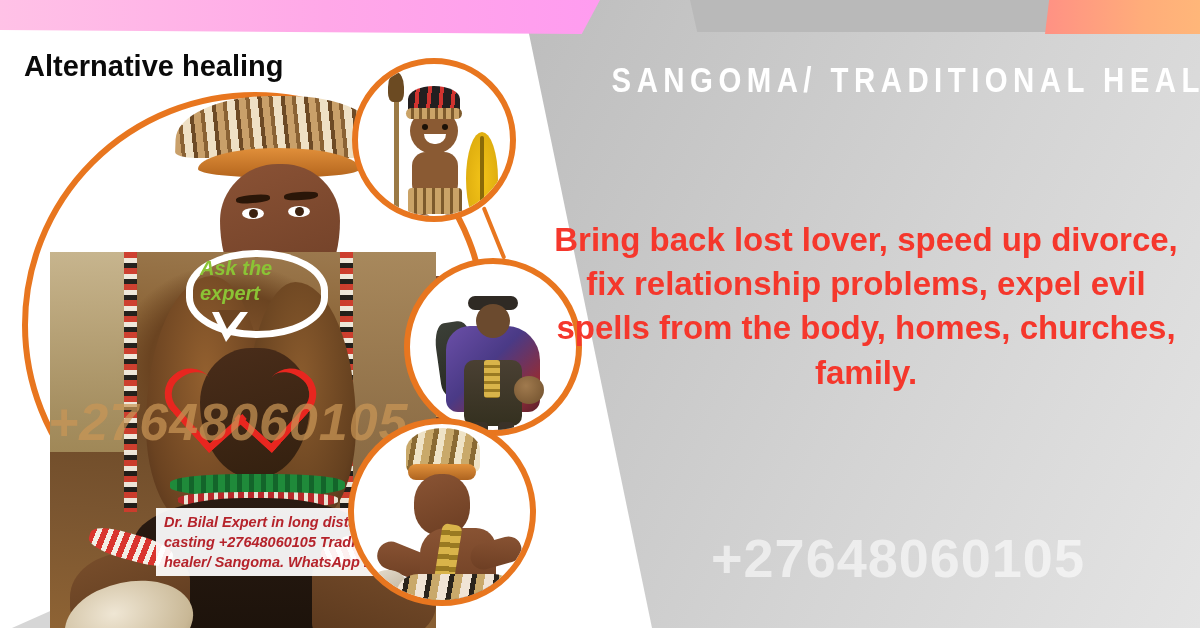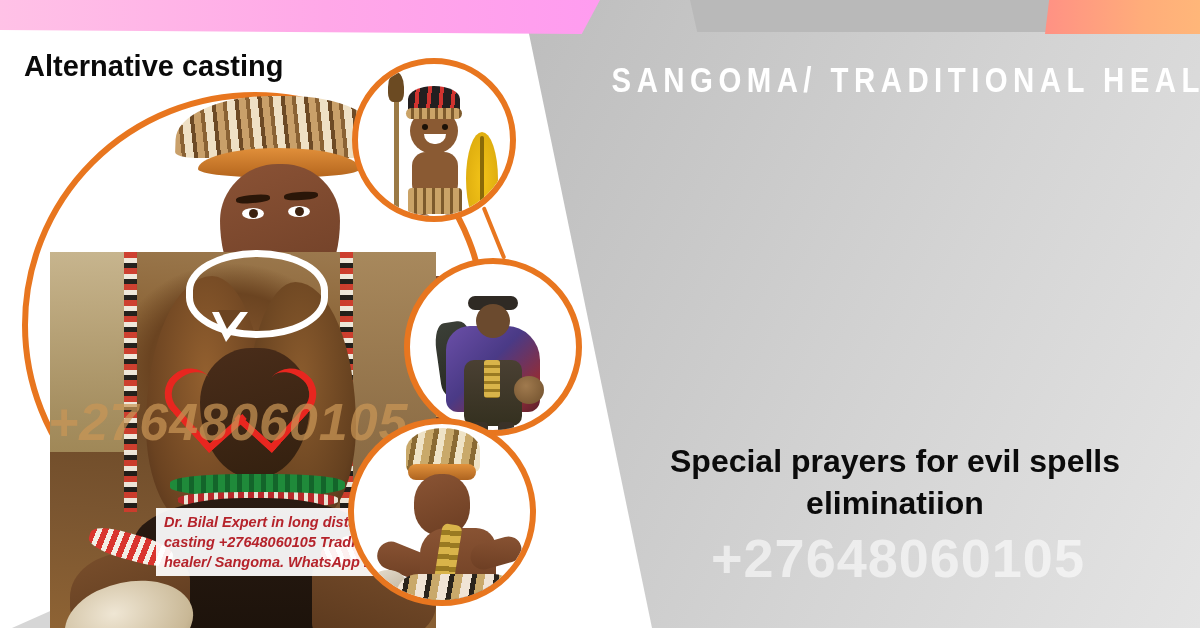--- a/index.html
+++ b/index.html
@@ -373,20 +373,21 @@
       <div class="ph-armL"></div>
       <div class="ph-armR"></div>
       <div class="ph-cuffL"></div>
       <div class="ph-cuffR"></div>
       <div class="ph-bowl"></div>
     </div>
 
     <div class="bubble"></div>
     <div class="bubble-tail"></div>
     <div class="bubble-tail-in"></div>
+    <div class="bubble-text">Ask the expert</div>
 
     <div class="heart">
       <i class="l"></i>
       <i class="r"></i>
     </div>
 
     <div class="watermark-photo">+27648060105</div>
 
     <div class="caption">
       <span>Dr. Bilal Expert in long distan</span>
@@ -435,18 +436,18 @@
     <div class="c3-armL"></div>
     <div class="c3-torso"></div>
     <div class="c3-sash"></div>
     <div class="c3-armR"></div>
     <div class="c3-tailL"></div>
     <div class="c3-skirt"></div>
 
     <div class="c3-legR"></div>
   </div>
 
-  <div class="topleft-label">Alternative casting</div>
+  <div class="topleft-label">Alternative healing</div>
   <div class="eyebrow">SANGOMA/ TRADITIONAL HEALER</div>
-  <div class="black-copy">Special prayers for  evil spells eliminatiion</div>
+  <div class="red-copy">Bring back lost lover, speed up divorce, fix relationship problems, expel evil spells from the body, homes, churches, family.</div>
   <div class="ghost-number">+27648060105</div>
 
 </div>
 
 </body></html>

